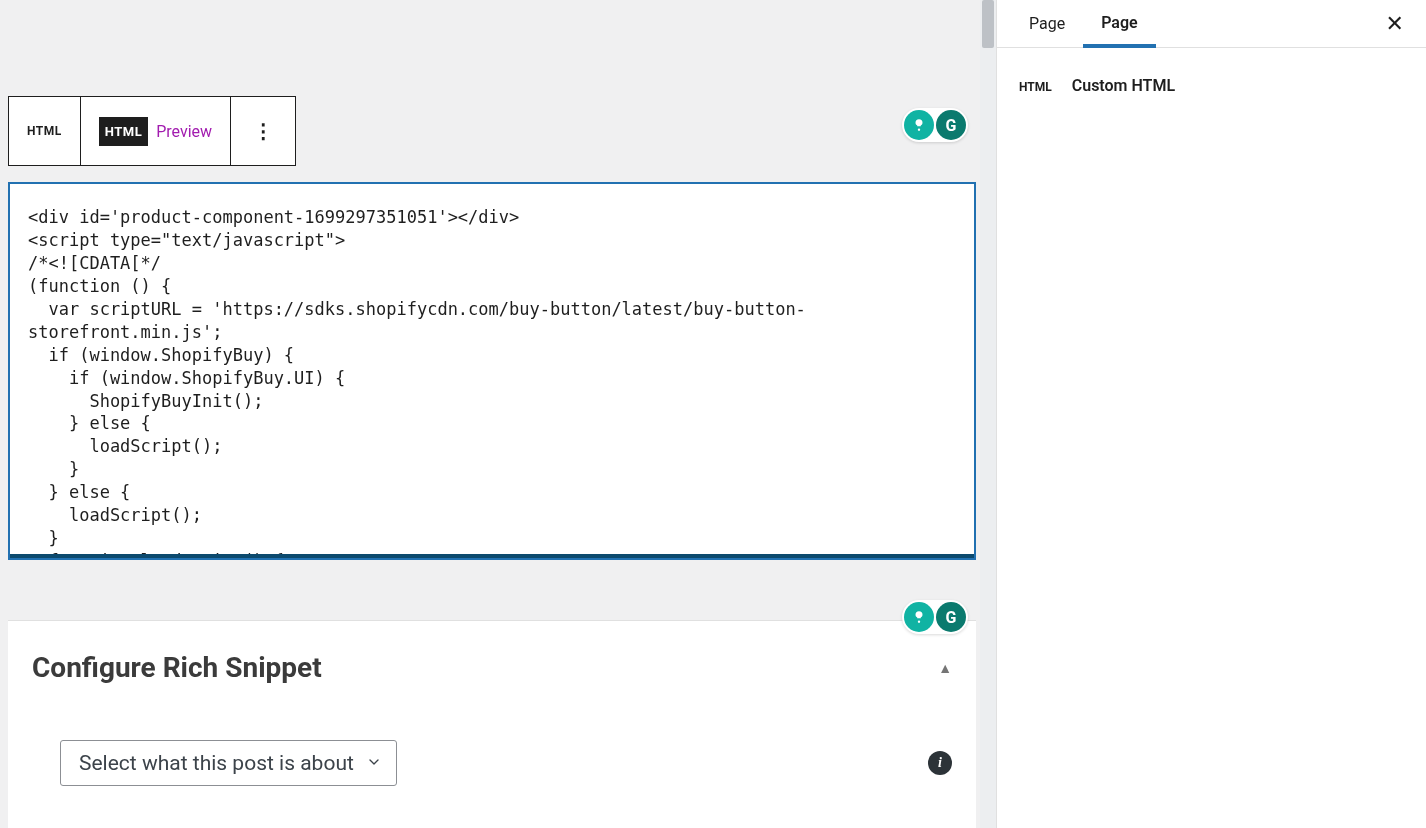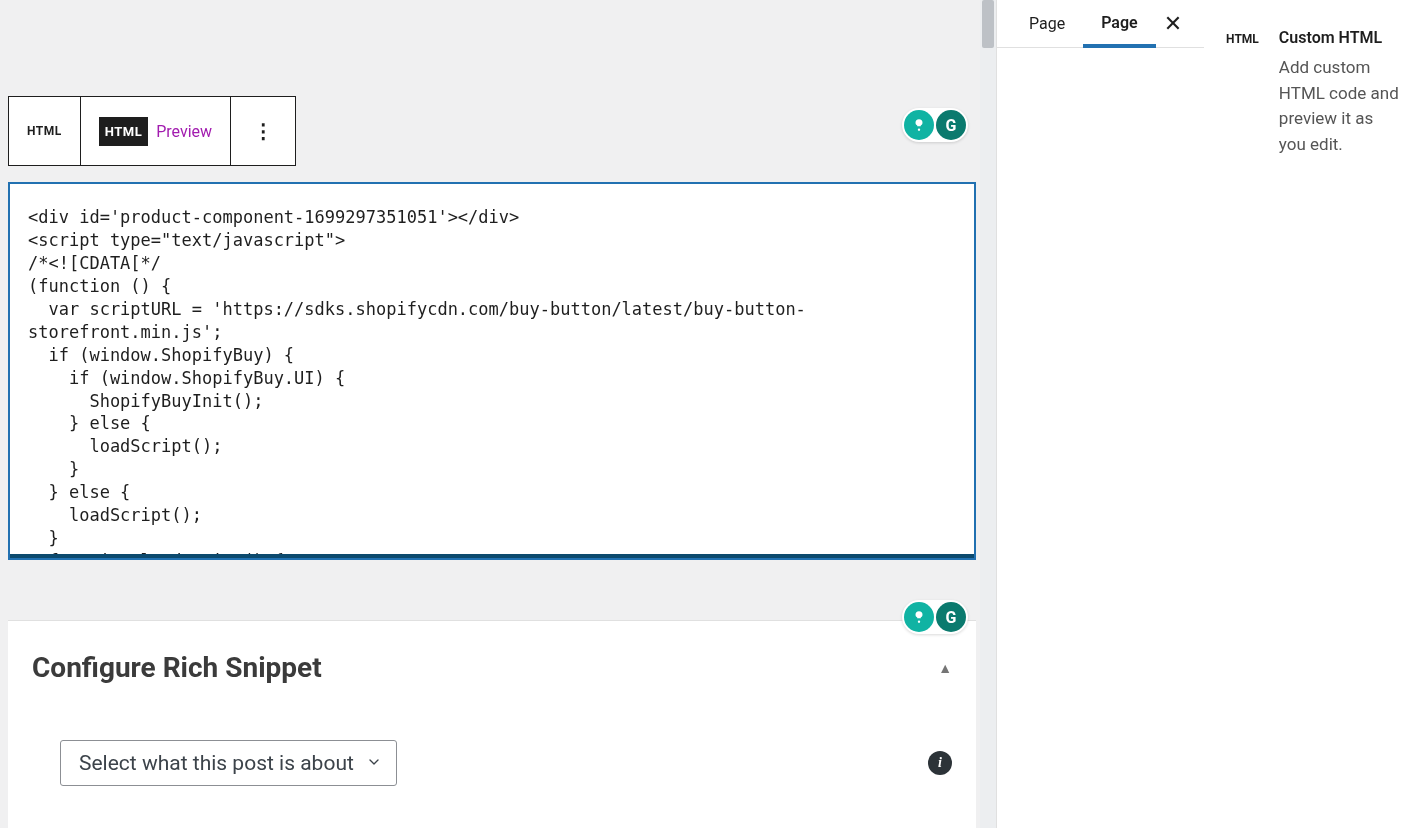--- a/index.html
+++ b/index.html
@@ -179,21 +179,21 @@
       font-family: Georgia, serif;
       font-weight: 700;
       font-size: 14px;
     }
     
     .sidebar {
       width: 430px;
       background: #fff;
       border-left: 1px solid #e0e0e0;
       display: flex;
-      flex-direction: row;
+      flex-direction: column;
     }
     .sidebar-tabs {
       display: flex;
       align-items: center;
       border-bottom: 1px solid #e0e0e0;
       padding: 0 14px;
       height: 48px;
       position: relative;
     }
     .sidebar-tab {
@@ -327,16 +327,15 @@
 <div class="sidebar">
   <div class="sidebar-tabs">
     <div class="sidebar-tab">Page</div>
     <div class="sidebar-tab active">Page</div>
     <div class="sidebar-close">✕</div>
   </div>
   <div class="sidebar-body">
     <div class="side-html-icon">HTML</div>
     <div>
       <div class="side-title">Custom HTML</div>
-      <div class="side-desc">Add custom HTML code and preview it as you edit.</div>
     </div>
   </div>
 </div>
 
 </body></html>

